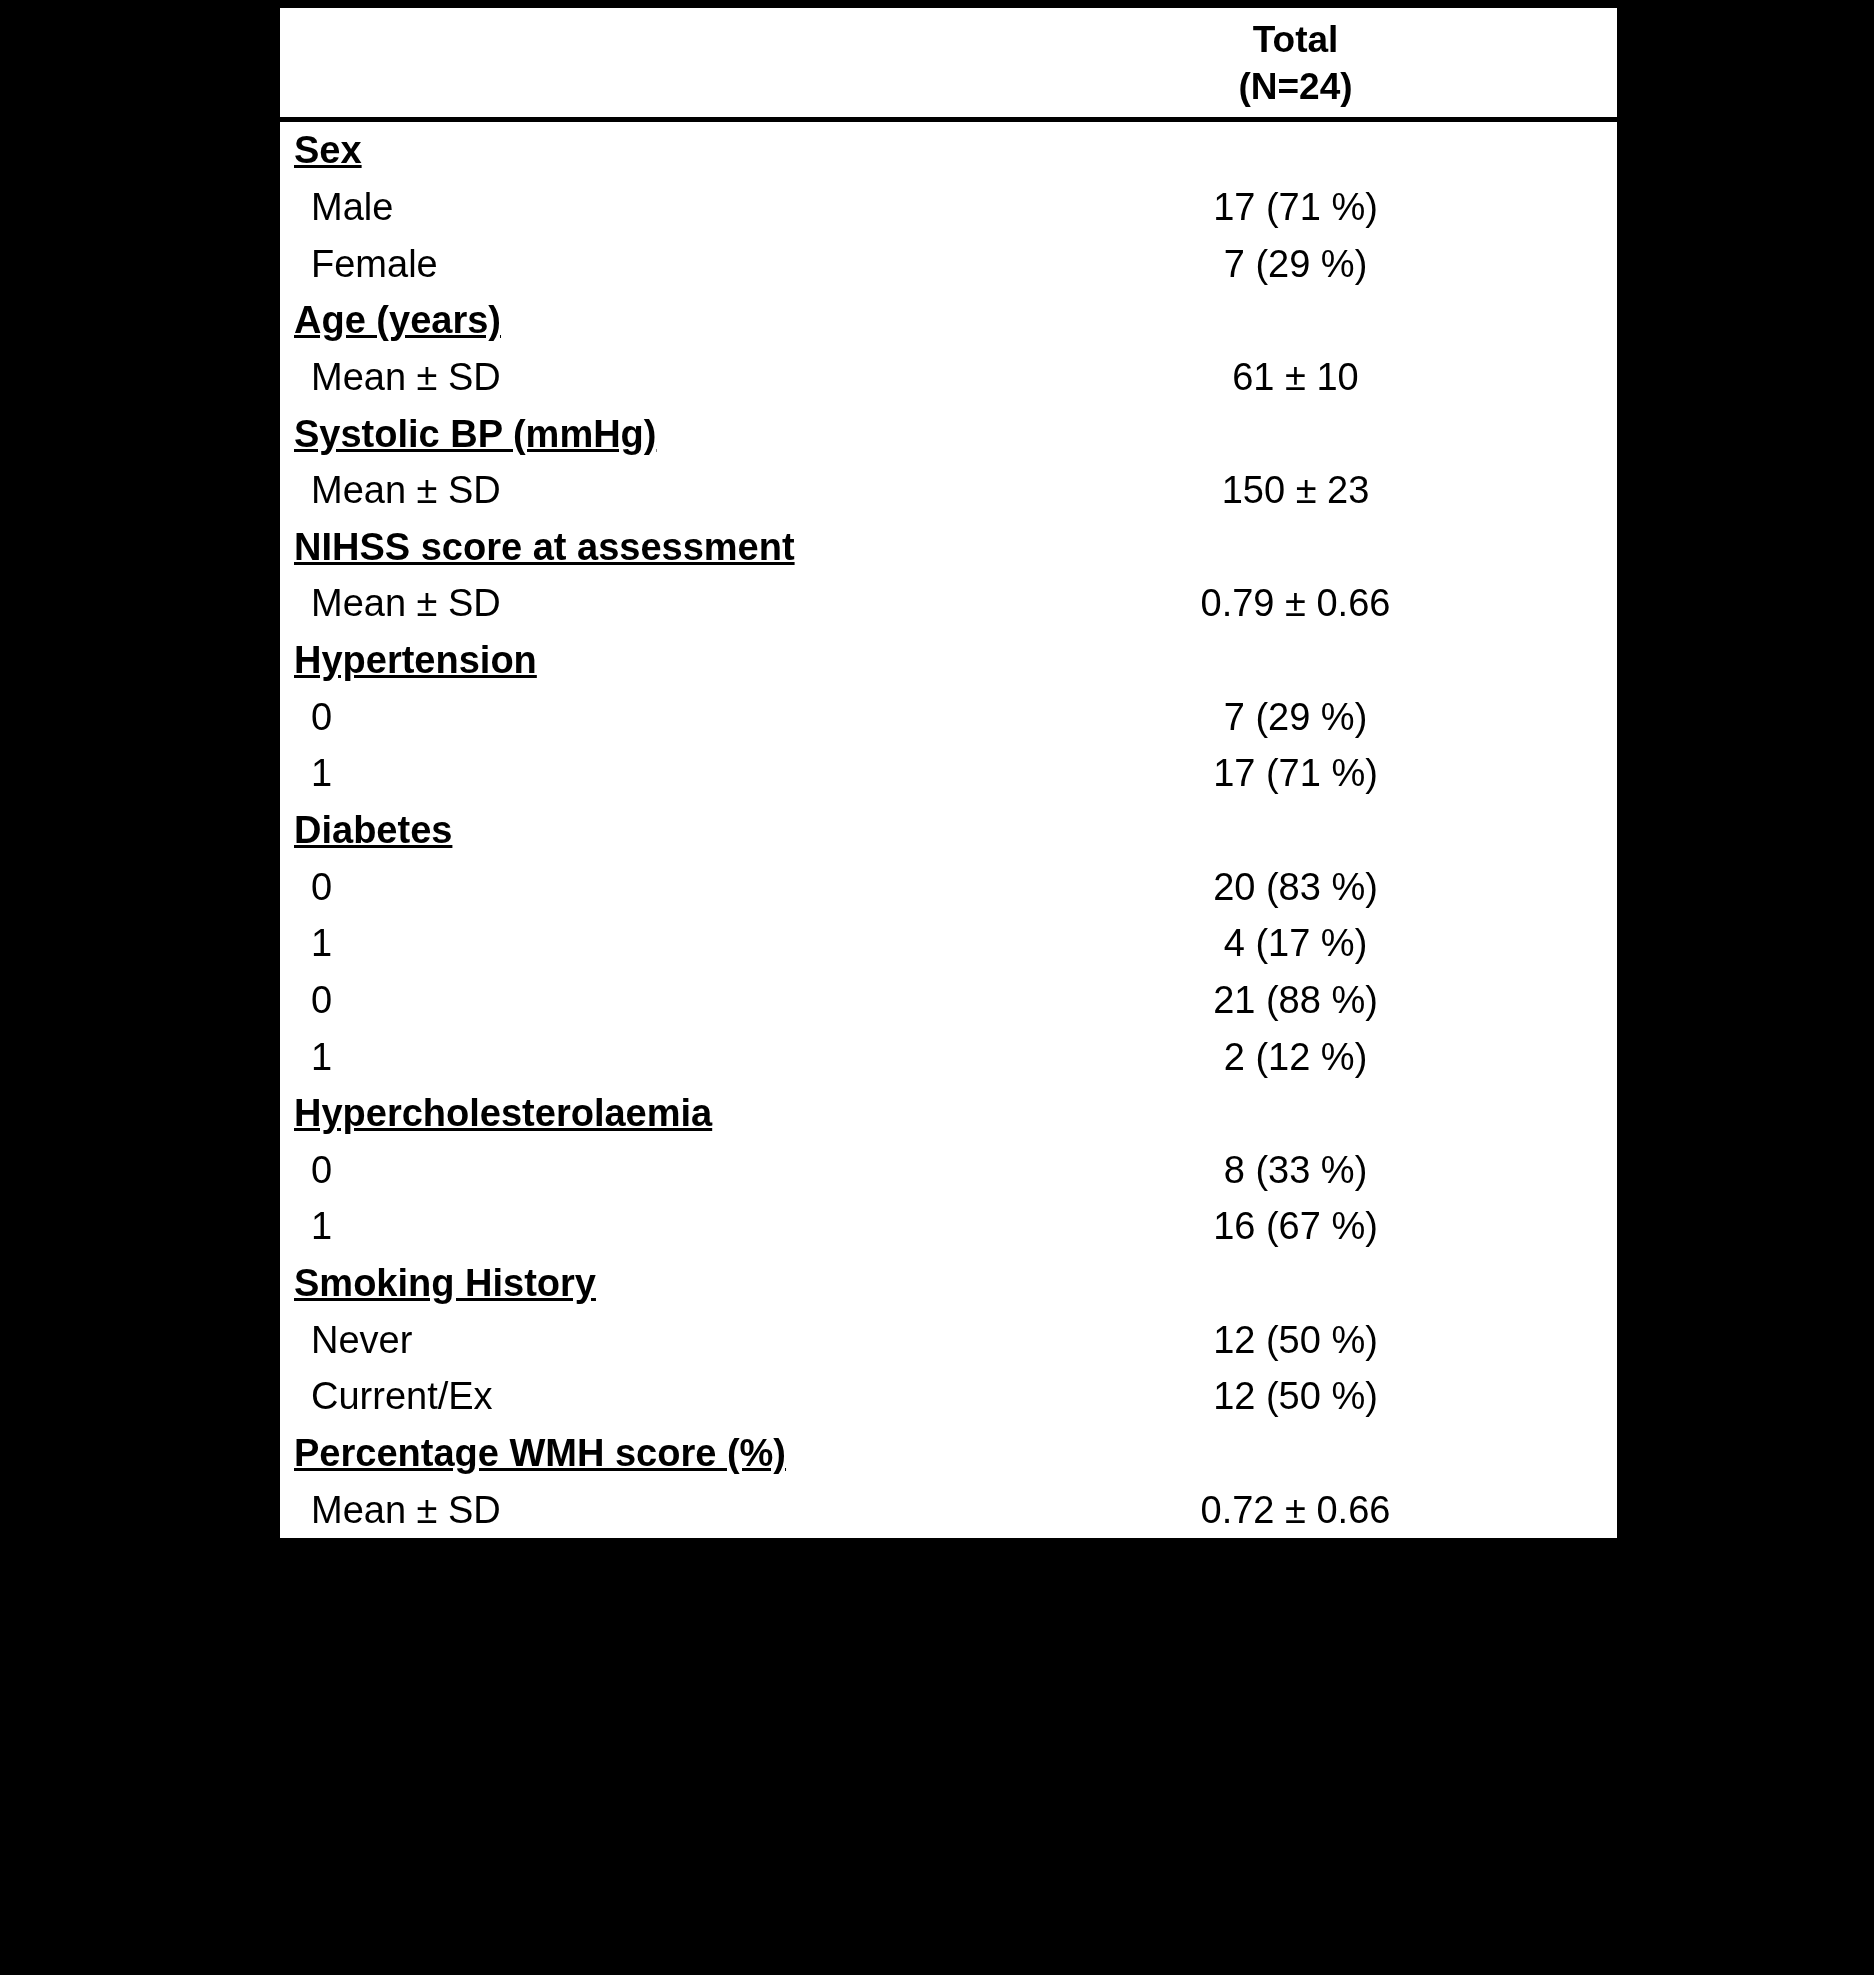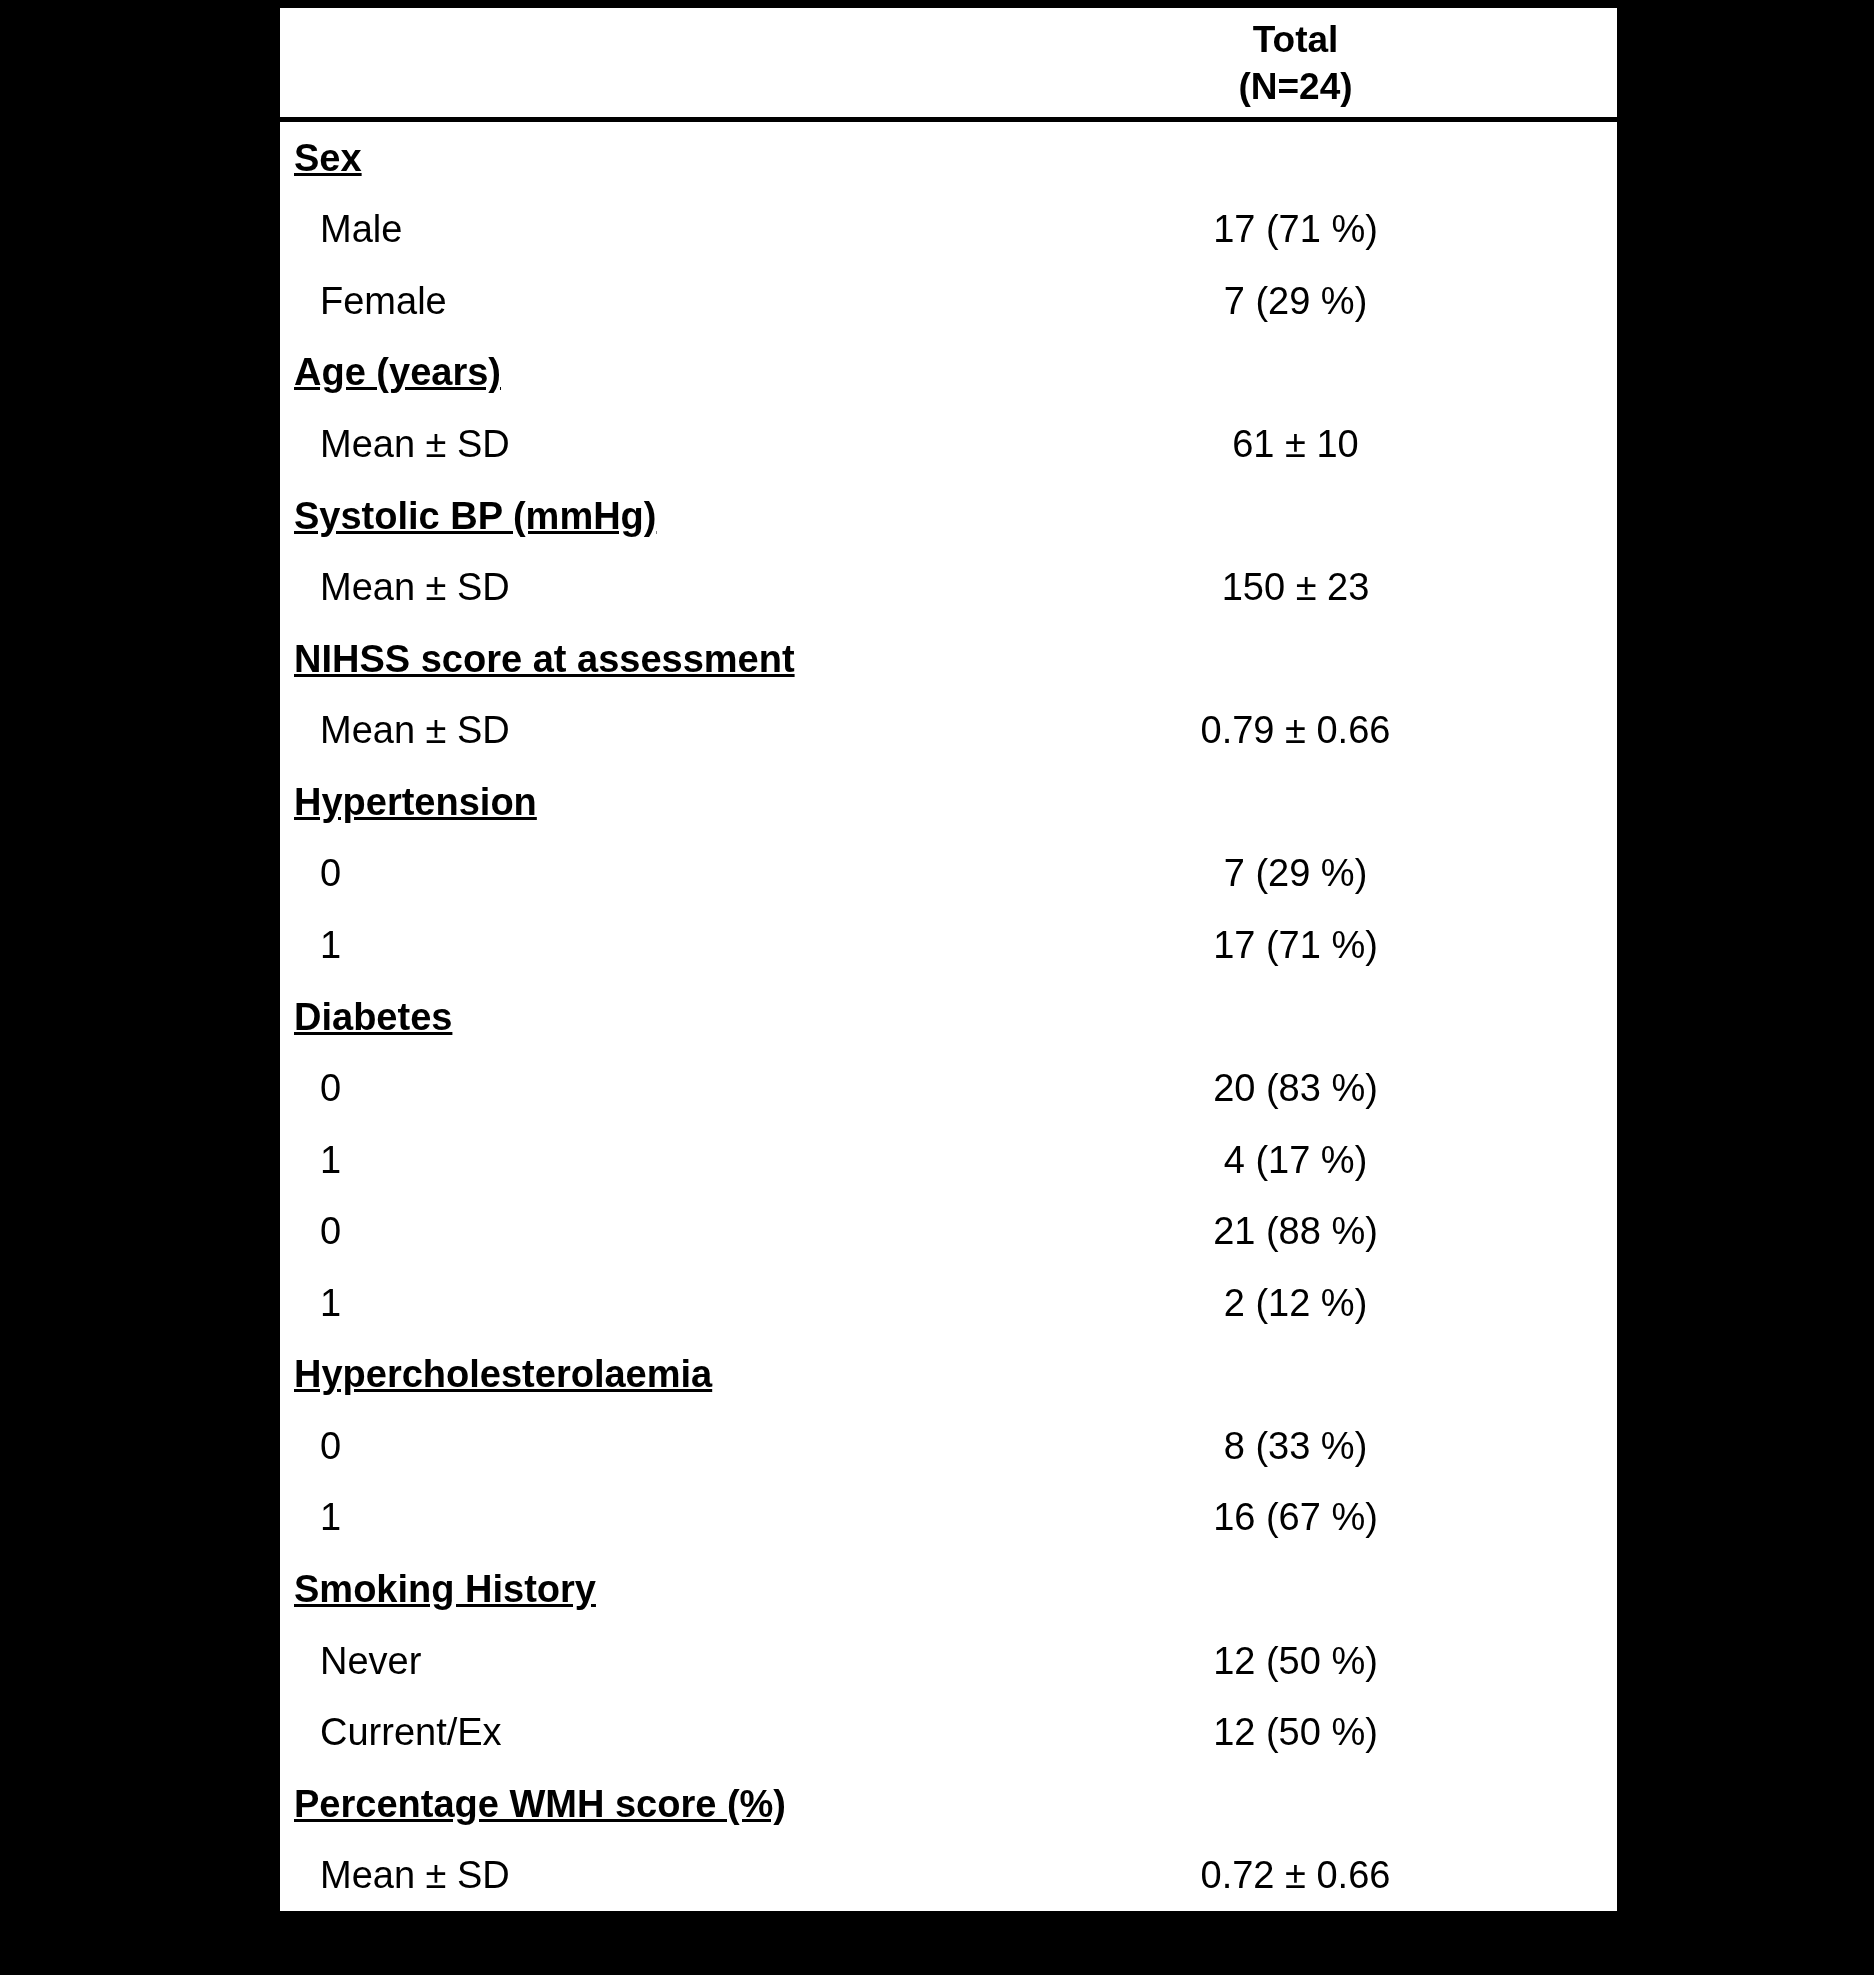--- a/index.html
+++ b/index.html
@@ -13,21 +13,21 @@
     height: 1975px;
     background: #000000;
     font-family: "Liberation Sans", "DejaVu Sans", sans-serif;
     color: #000000;
   }
   .table {
     position: absolute;
     left: 280px;
     top: 8px;
     width: 1337px;
-    height: 1903px;
+    height: 1530px;
     background: #ffffff;
     display: flex;
     flex-direction: column;
     box-sizing: border-box;
   }
   .header-row {
     height: 114px;
     flex: 0 0 114px;
     border-bottom: 5.5px solid #000000;
     display: flex;
@@ -63,21 +63,21 @@
     line-height: 1;
     white-space: nowrap;
   }
   .section-label {
     font-weight: bold;
     padding-left: 14px;
     text-decoration: underline;
   }
   .item-label {
     font-weight: normal;
-    padding-left: 40px;
+    padding-left: 31px;
   }
   .item-value {
     font-weight: normal;
   }
 </style>
 </head>
 <body>
 
 <div class="canvas">
   <div class="table">

